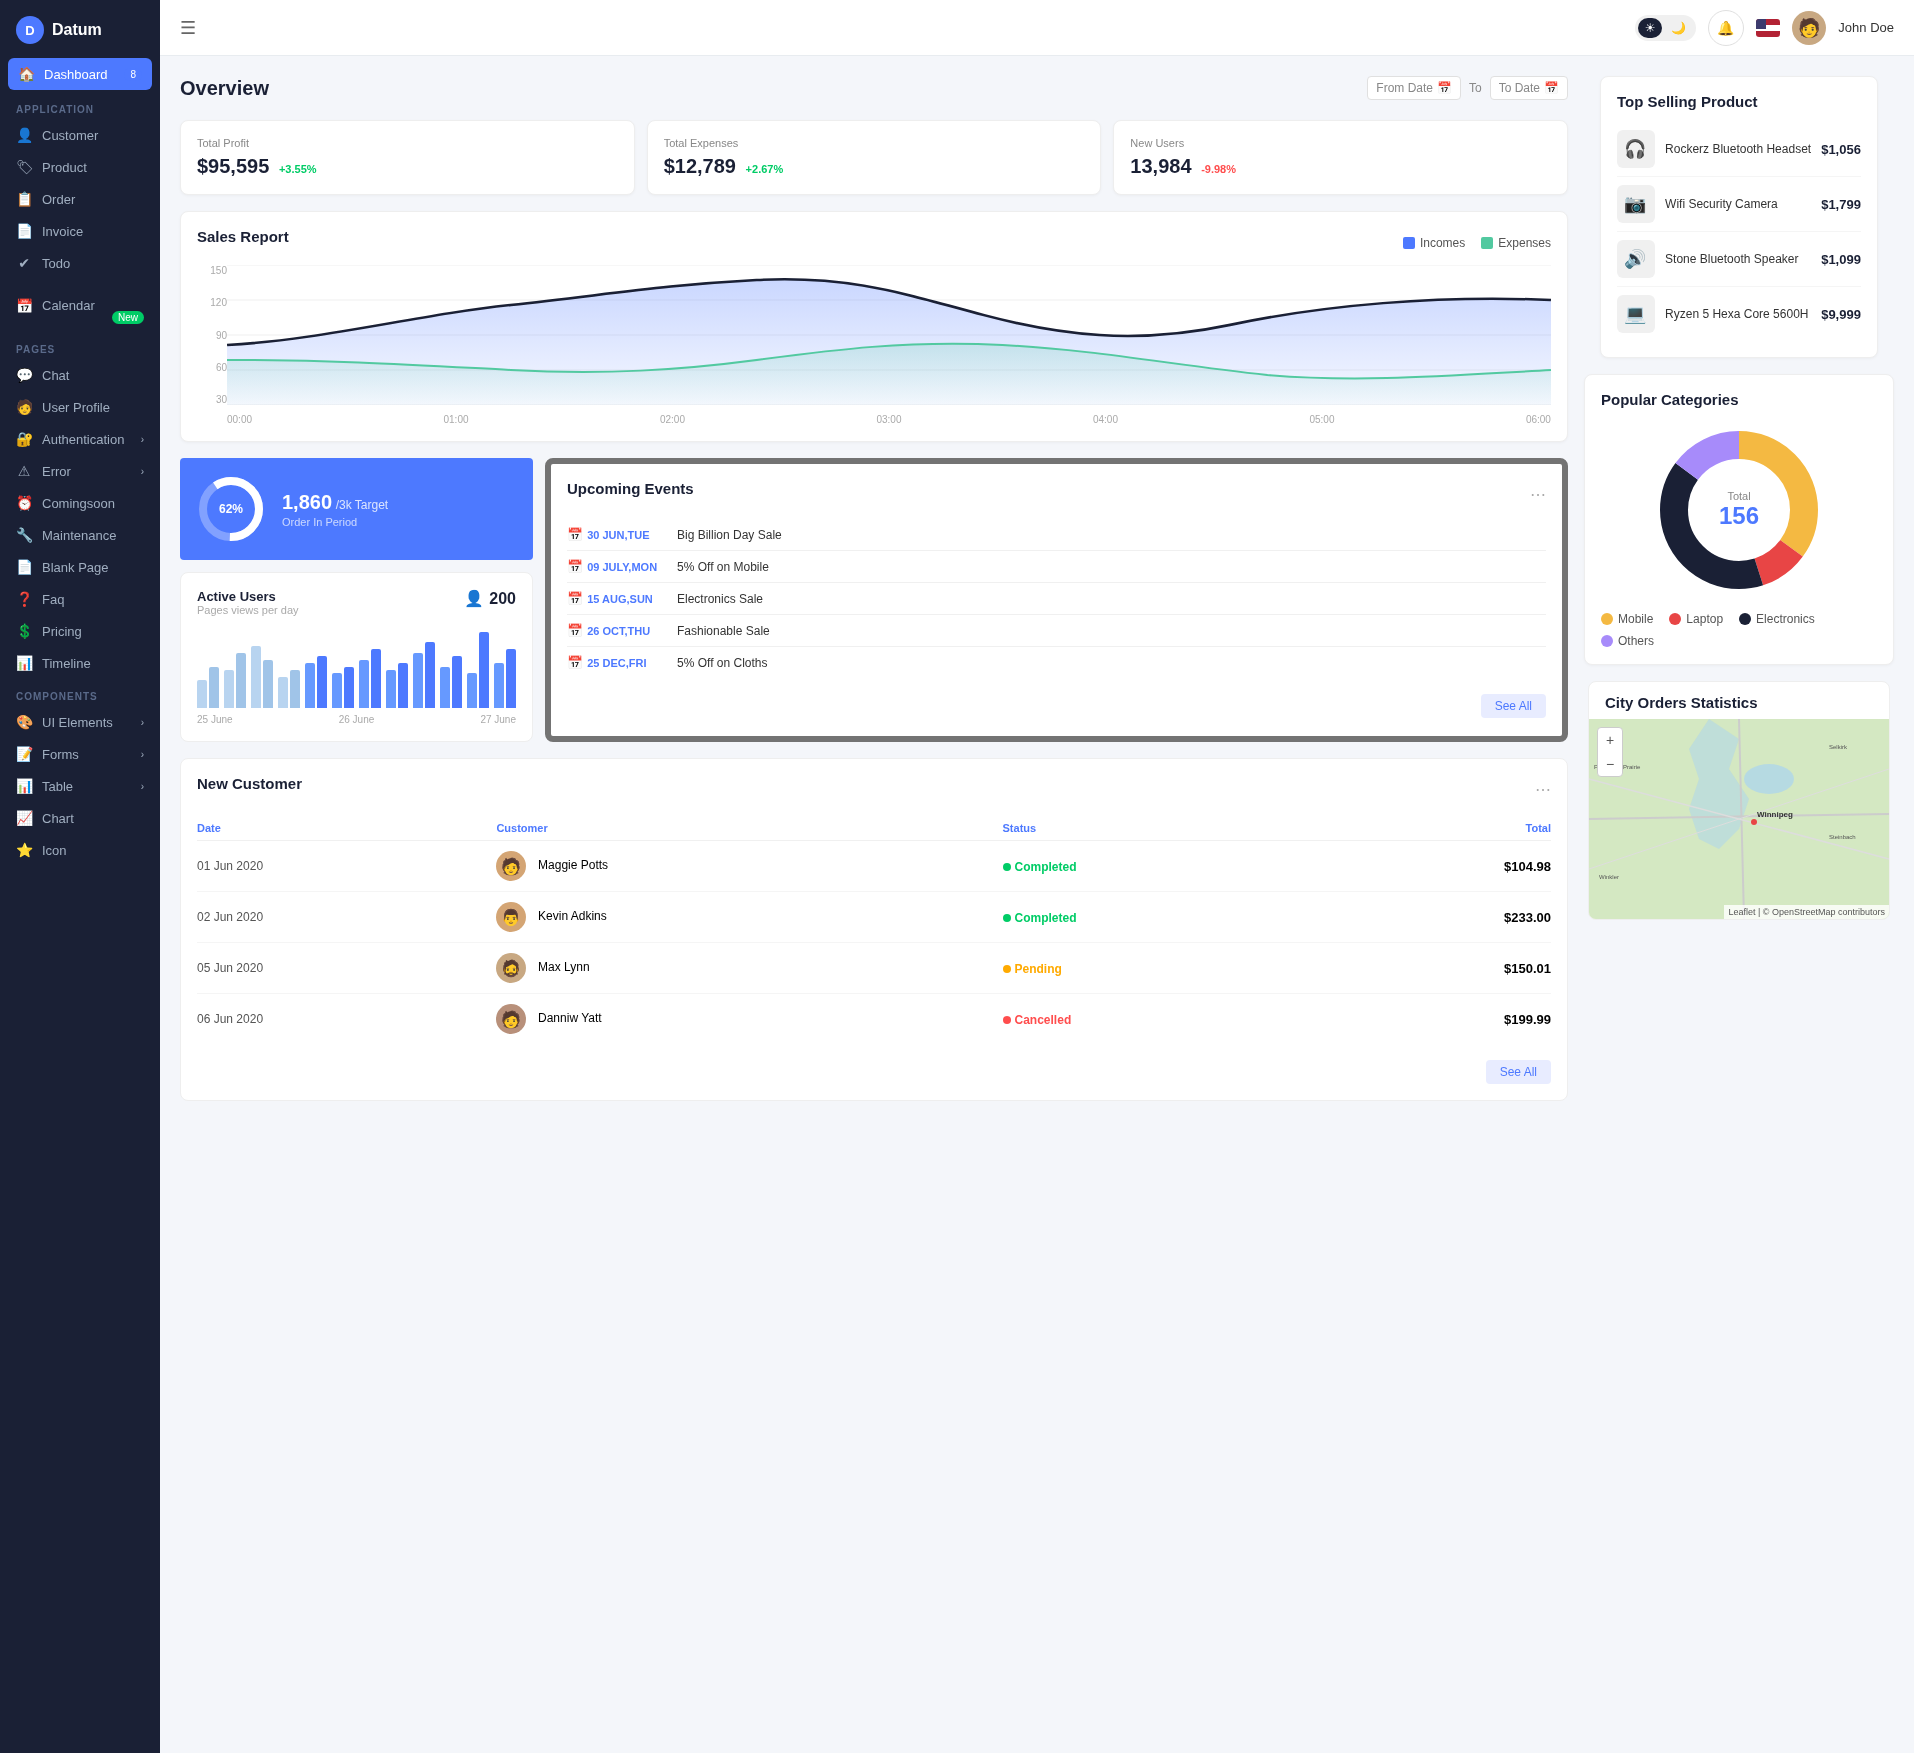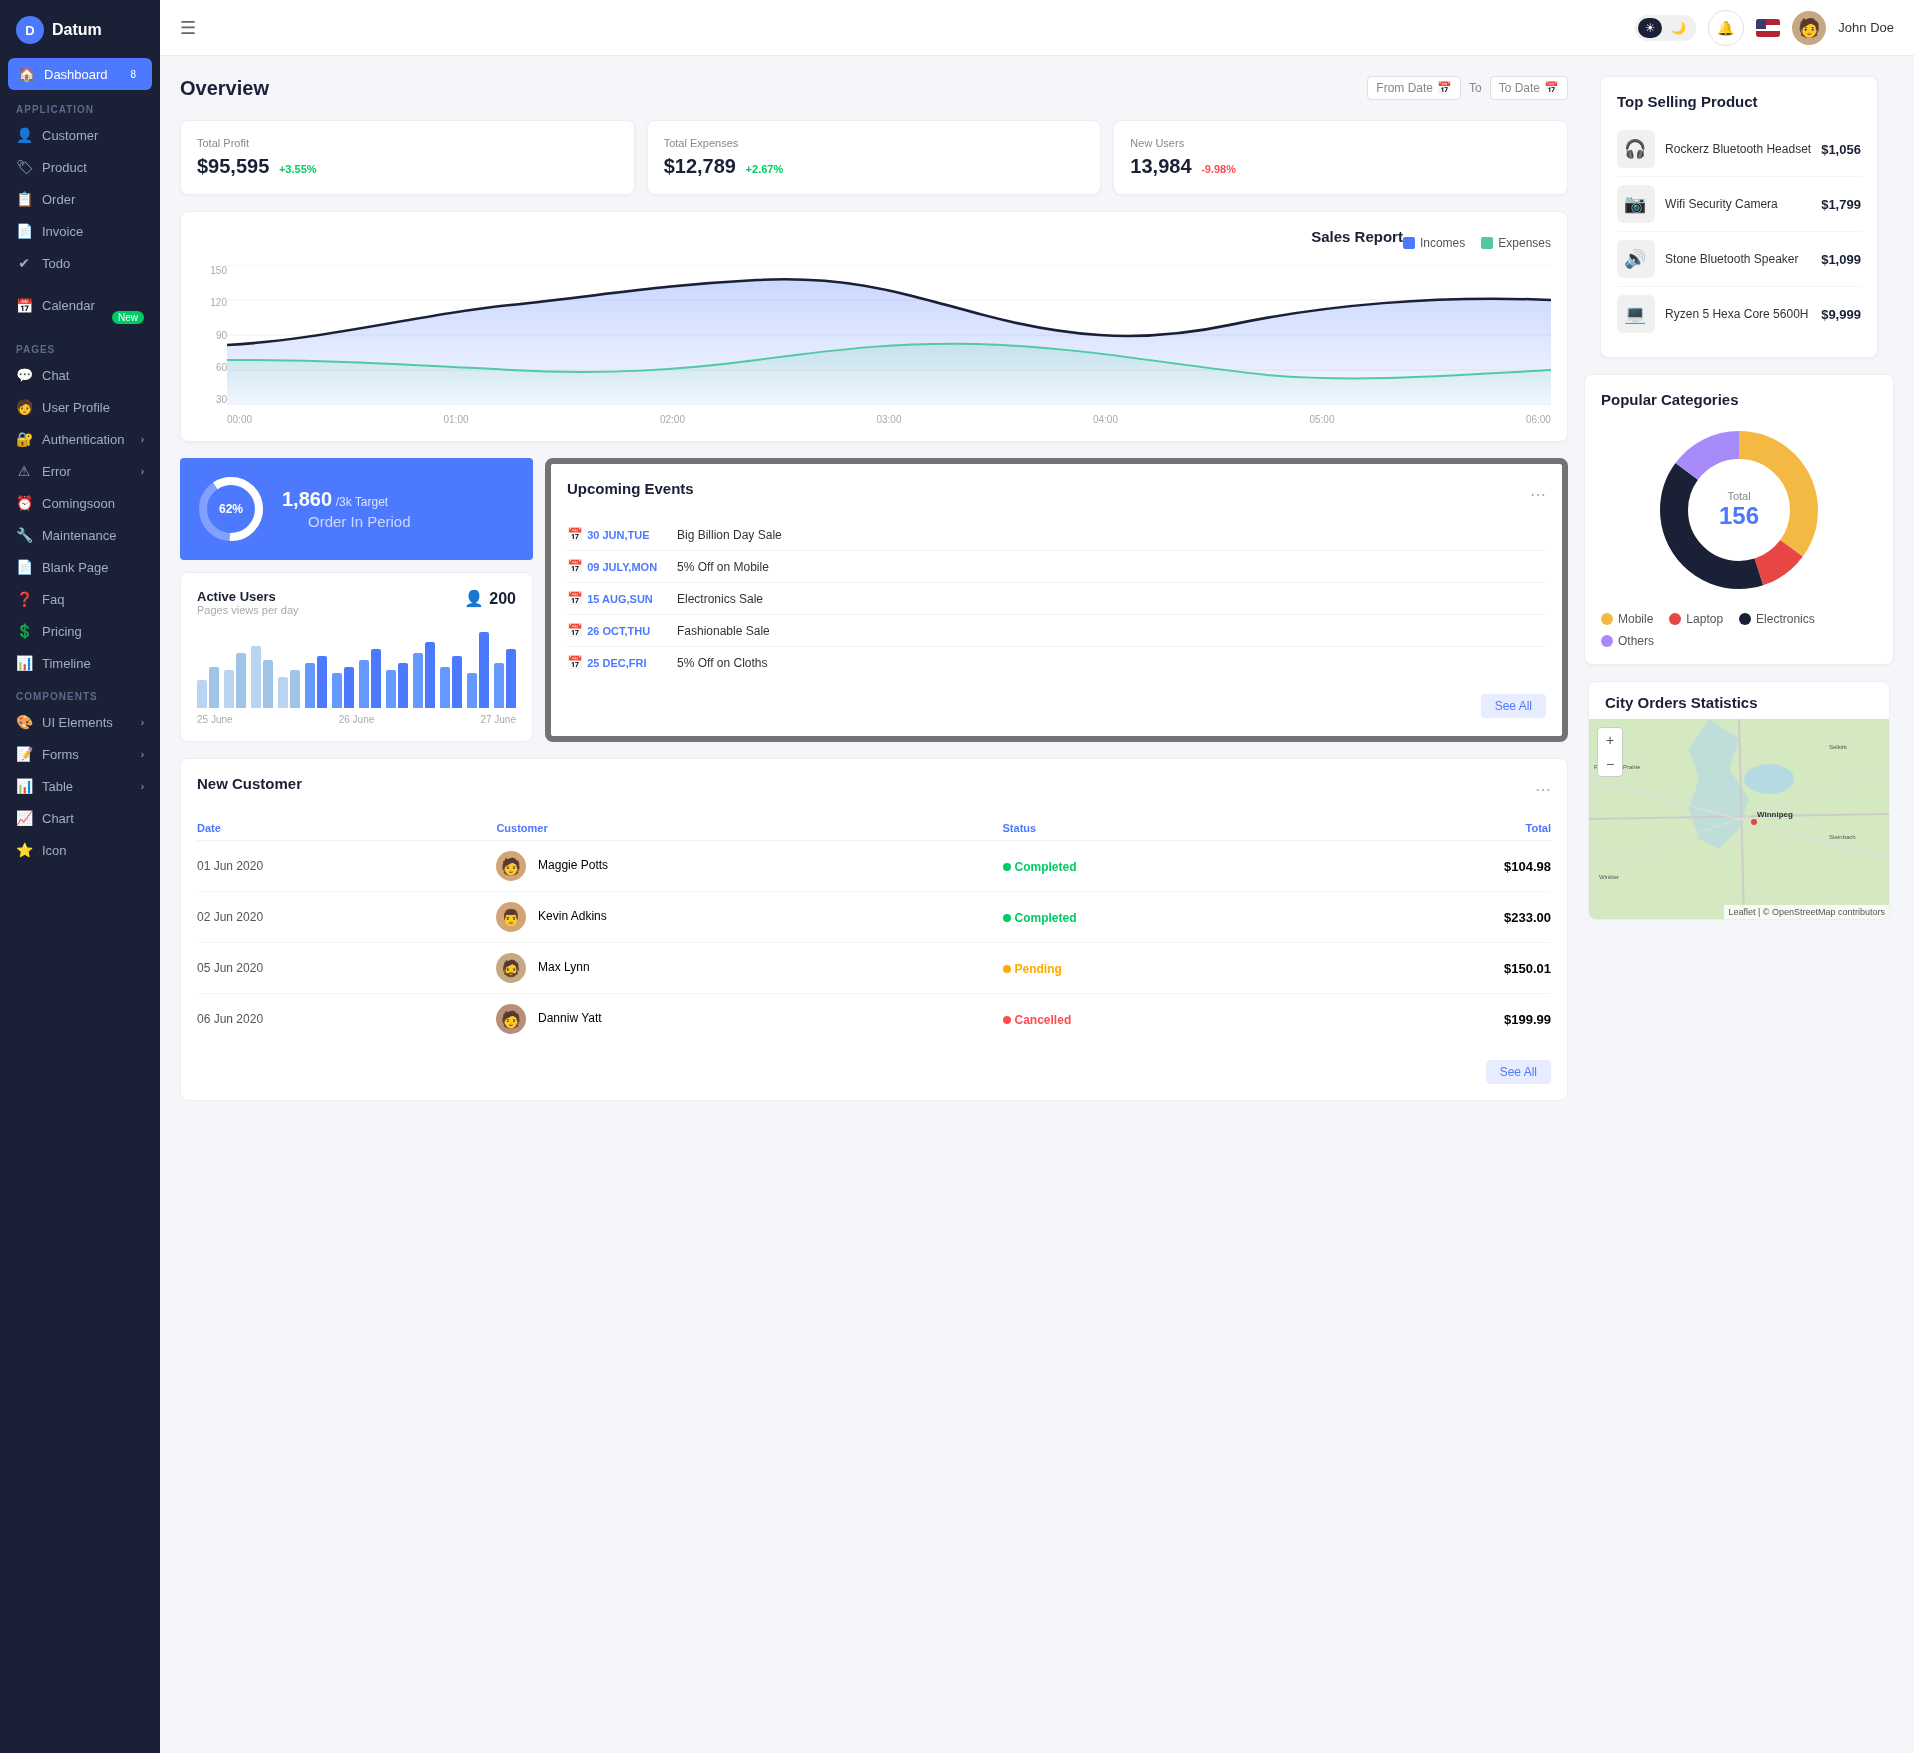--- a/index.html
+++ b/index.html
@@ -134,21 +134,21 @@
     .chart-xaxis { position: absolute; left: 30px; right: 0; bottom: 0; display: flex; justify-content: space-between; font-size: 10px; color: #aaa; }
     .order-card {
       background: #4d79ff; border-radius: 4px; padding: 16px;
       display: flex; align-items: center; gap: 16px; min-width: 180px;
     }
     .donut-wrap { position: relative; width: 70px; height: 70px; flex-shrink: 0; }
     .donut-label { position: absolute; inset: 0; display: flex; align-items: center; justify-content: center; color: #fff; font-size: 12px; font-weight: 700; }
     .order-info { color: #fff; }
     .order-value { font-size: 20px; font-weight: 800; }
     .order-target { font-size: 12px; opacity: 0.8; }
-    .order-sub { font-size: 15px; opacity: 0.7; margin-top: 2px; margin-left: 26px; }
+    .order-sub { font-size: 11px; opacity: 0.7; margin-top: 2px; }
 
     
     .active-users-card { background: #fff; border-radius: 8px; padding: 16px; border: 1px solid #eee; }
     .active-users-header { display: flex; align-items: flex-start; justify-content: space-between; margin-bottom: 4px; }
     .active-users-title { font-size: 13px; font-weight: 600; color: #1a2035; }
     .active-users-sub { font-size: 11px; color: #aaa; }
     .active-users-count { display: flex; align-items: center; gap: 5px; font-size: 16px; font-weight: 700; color: #1a2035; }
     .bar-chart { display: flex; align-items: flex-end; gap: 5px; height: 80px; margin-top: 12px; }
     .bar-group { display: flex; gap: 2px; align-items: flex-end; }
     .bar { border-radius: 2px 2px 0 0; width: 10px; }
@@ -221,21 +221,21 @@
     
     ::-webkit-scrollbar { width: 5px; }
     ::-webkit-scrollbar-track { background: transparent; }
     ::-webkit-scrollbar-thumb { background: #ccc; border-radius: 3px; }
 
     
     .theme-toggle { display: flex; background: #f0f0f0; border-radius: 20px; padding: 3px; gap: 2px; }
     .theme-btn { padding: 3px 7px; border-radius: 15px; font-size: 12px; cursor: pointer; border: none; background: transparent; }
     .theme-btn.active { background: #1a2035; color: #fff; }
 
-    .chart-header-row { display: flex; justify-content: flex-end; align-items: center; margin-bottom: 8px; }
+    .chart-header-row { display: flex; justify-content: space-between; align-items: center; margin-bottom: 8px; }
 
     .bottom-two-col { display: flex; gap: 12px; }
     .order-active-col { display: flex; flex-direction: column; gap: 12px; min-width: 200px; }
   </style>
 </head>
 <body>
 
 <div id="sidebar">
   <div class="sidebar-logo">
     <div class="sidebar-logo-icon">

